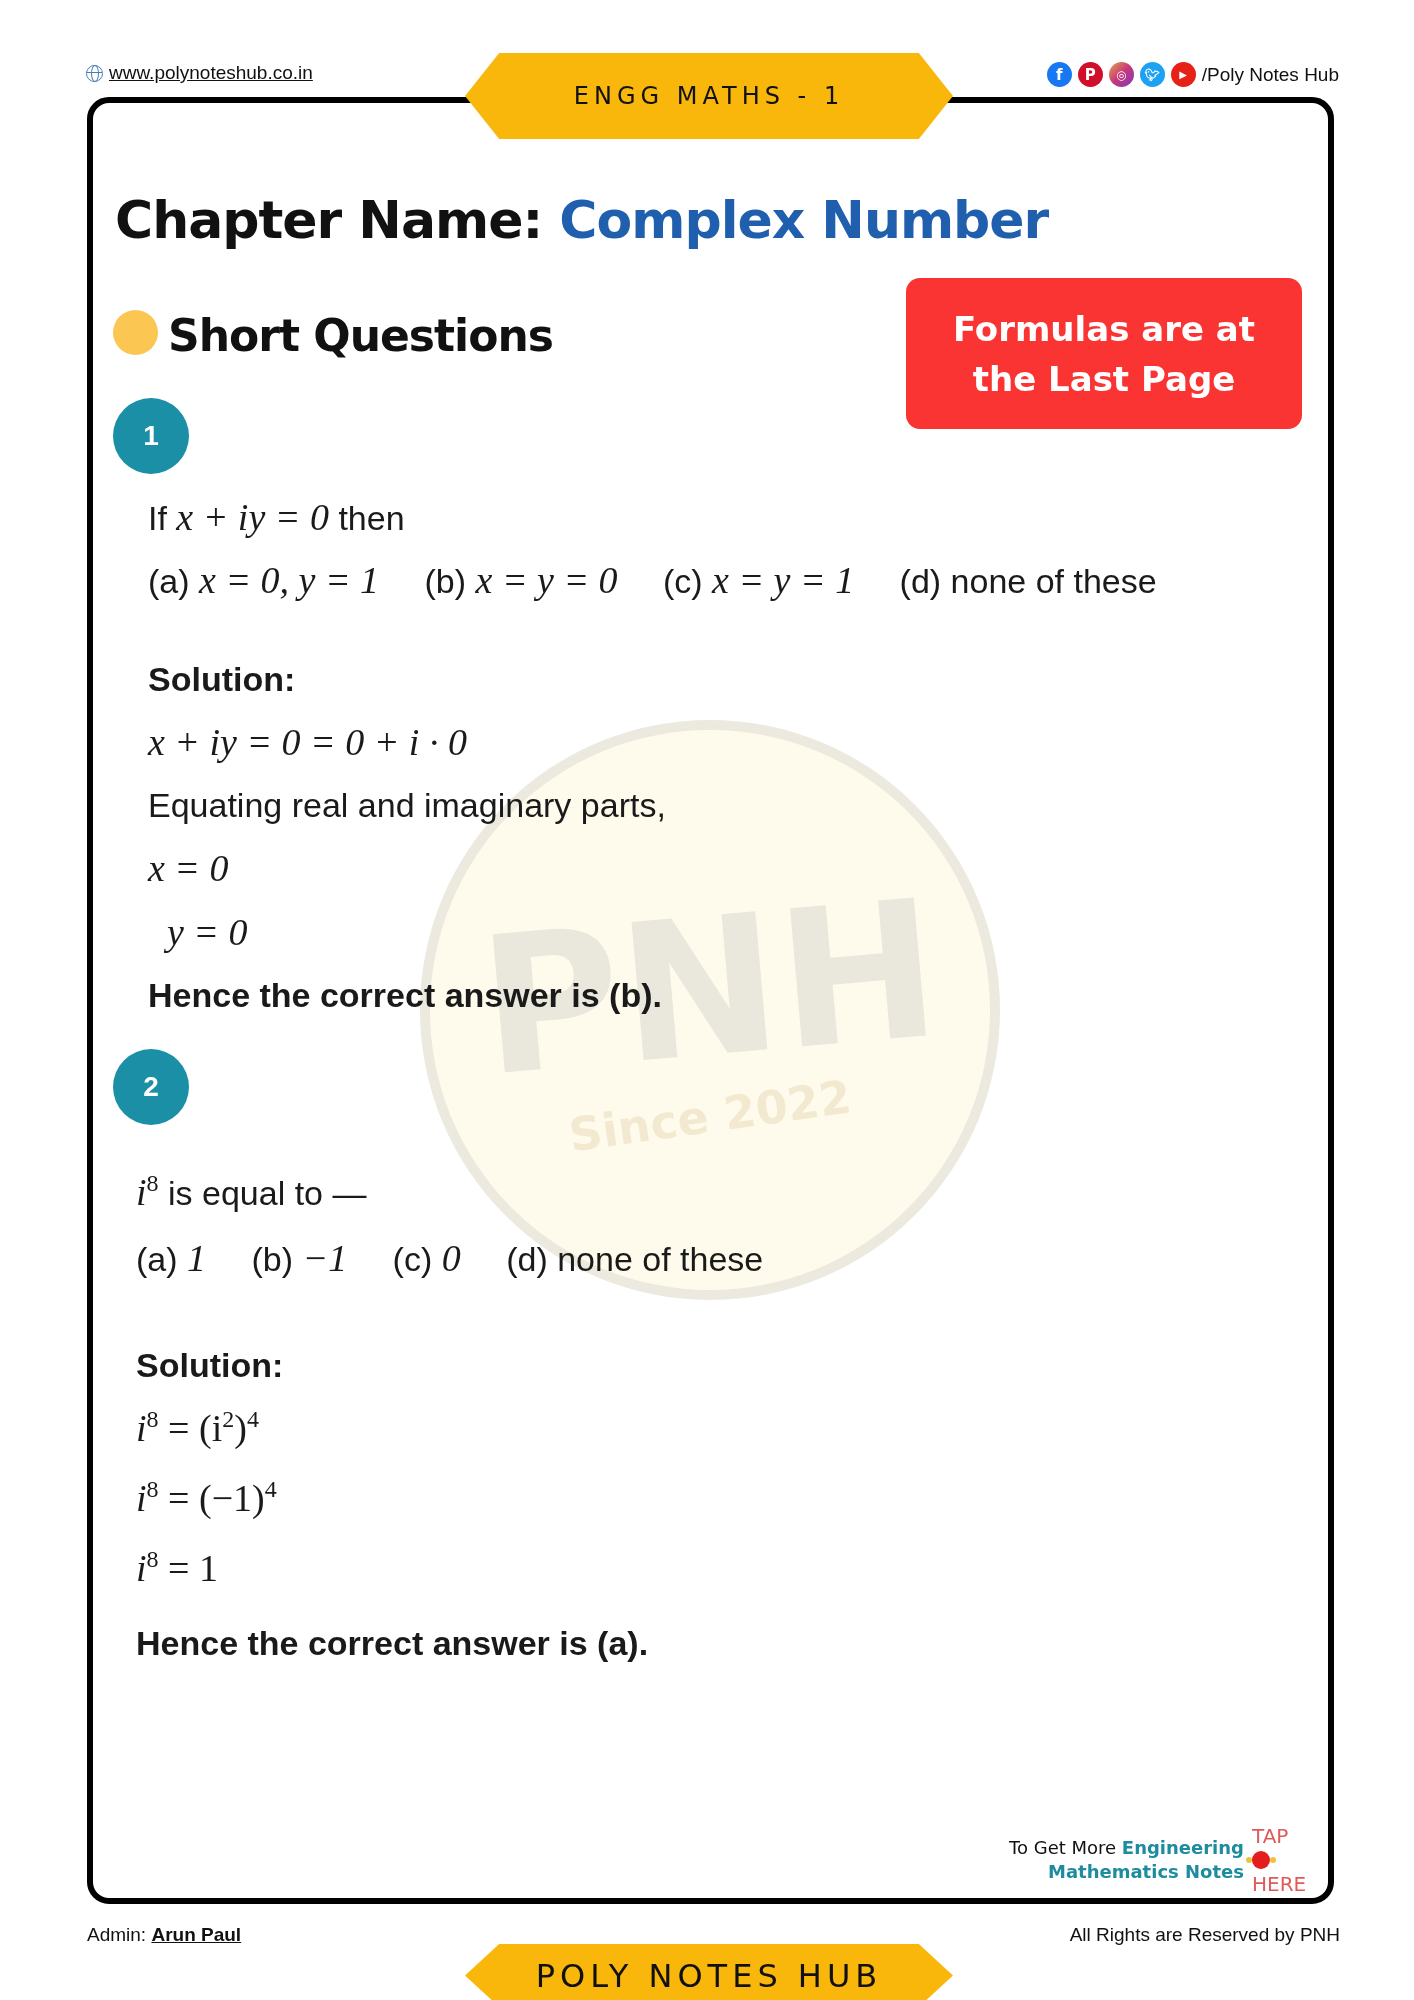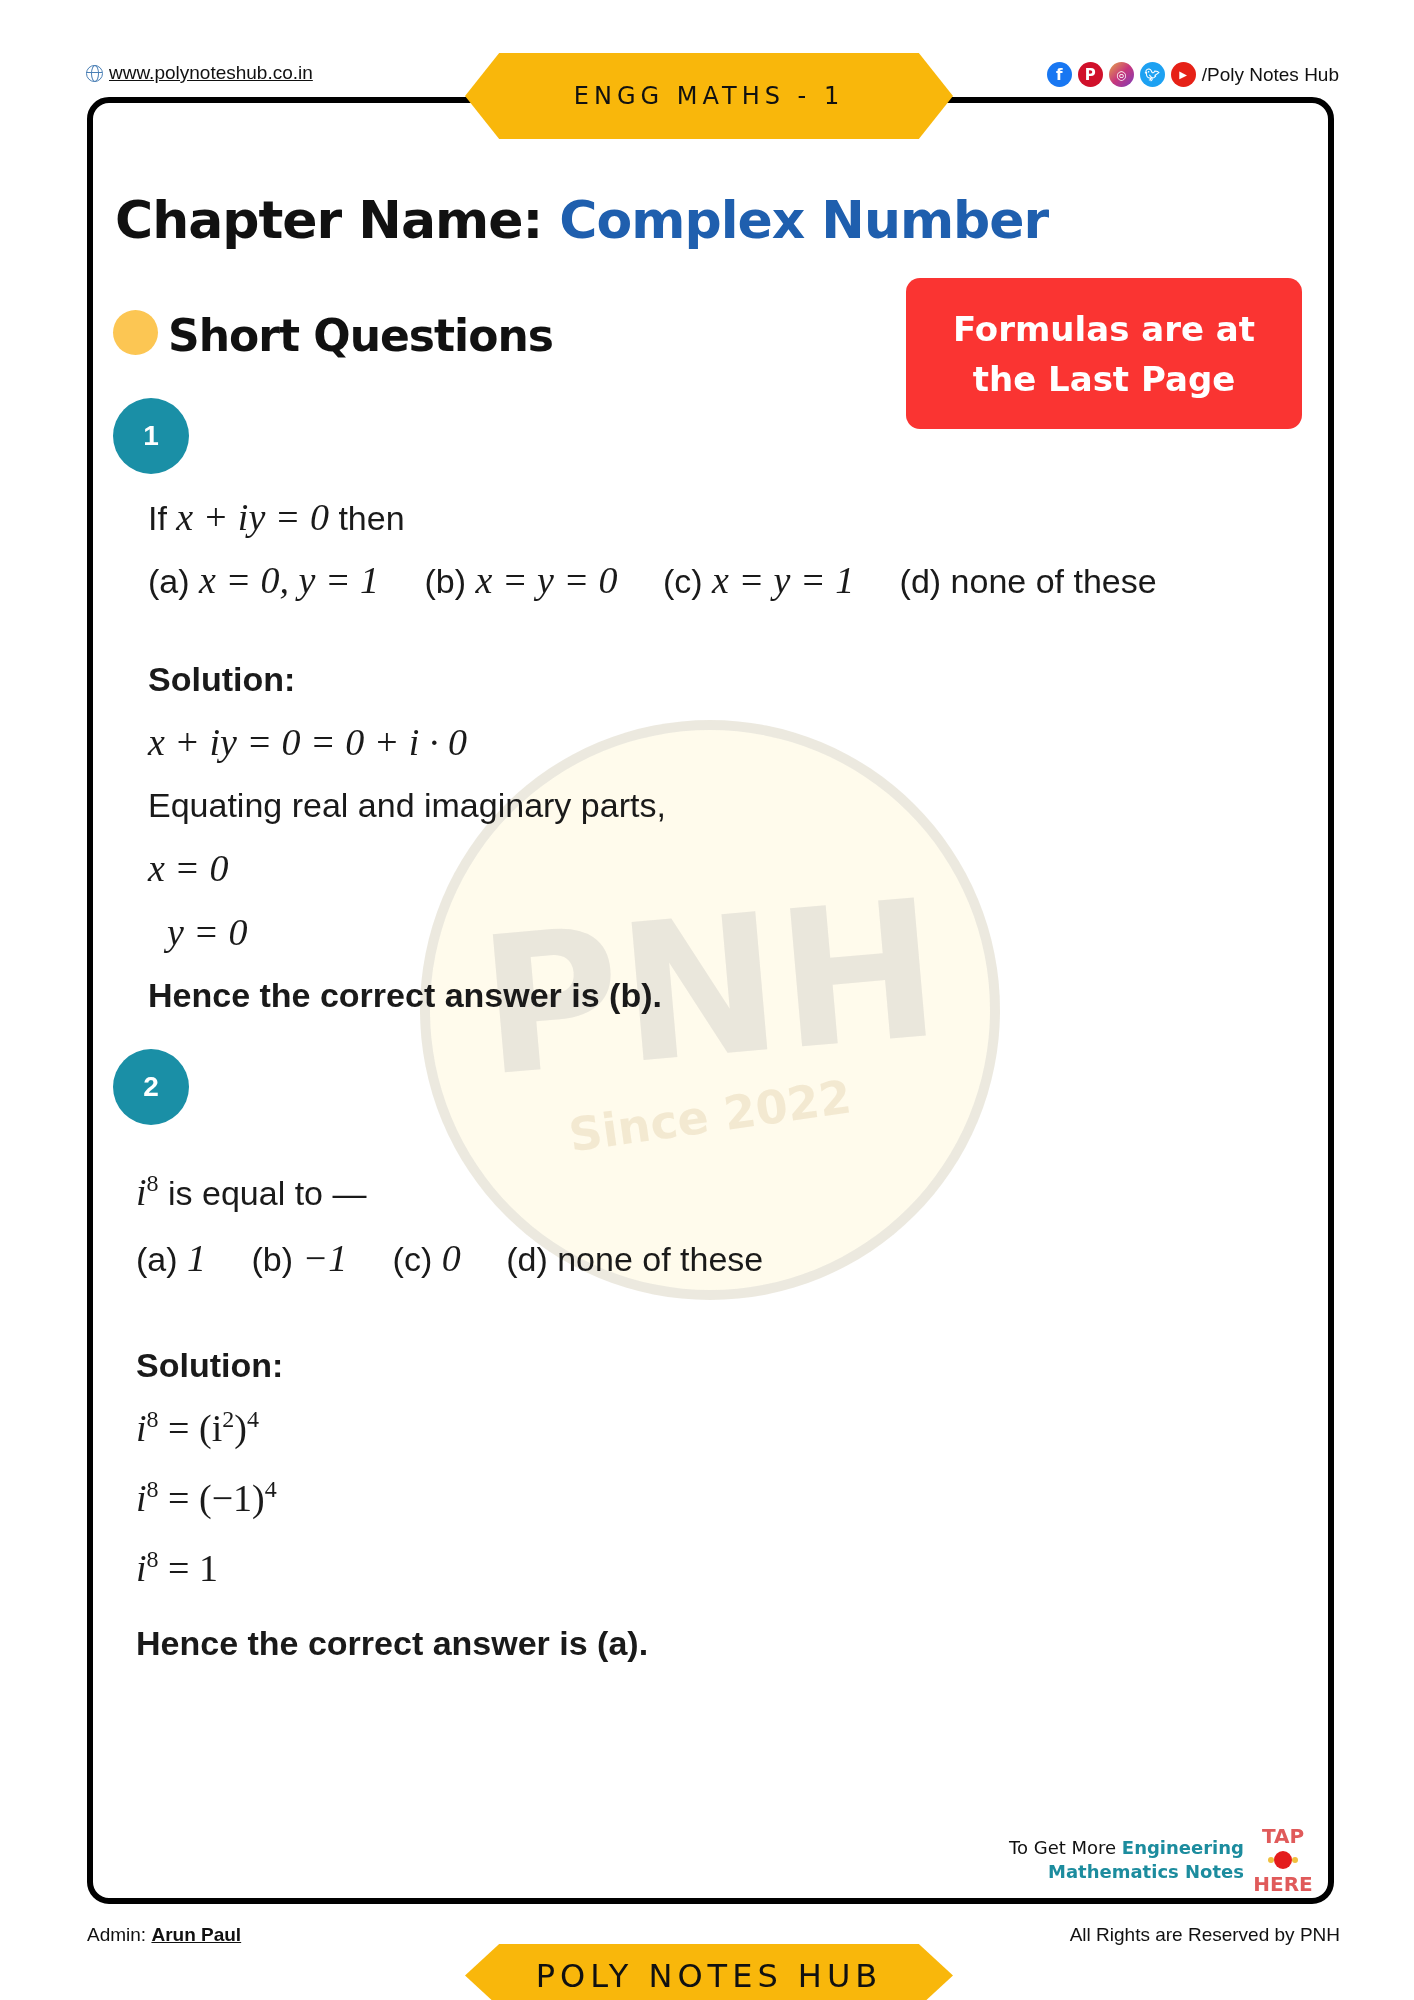--- a/index.html
+++ b/index.html
@@ -45,21 +45,21 @@
   .math sup { font-size: 24px; font-style: normal; }
   .bold { font-weight: bold; }
   .opt { margin-right: 36px; }
 
   .watermark { position: absolute; left: 420px; top: 720px; width: 580px; height: 580px; border-radius: 50%; border: 10px solid rgba(200,200,200,0.35); background: rgba(255,243,200,0.35); display: flex; align-items: center; justify-content: center; flex-direction: column; pointer-events: none; }
   .wm-text { font-size: 190px; font-weight: bold; color: rgba(180,180,180,0.28); font-family: "DejaVu Sans", sans-serif; transform: rotate(-5deg); }
   .wm-since { font-size: 46px; color: rgba(220,200,160,0.35); font-weight: bold; transform: rotate(-8deg); margin-top: -10px; font-family: "DejaVu Sans", sans-serif; }
 
   .promo { position: absolute; right: 170px; top: 1836px; text-align: right; font-size: 18px; line-height: 24px; font-family: "DejaVu Sans", sans-serif; }
   .promo .teal { color: #1c8c9e; font-weight: bold; }
-  .tap { position: absolute; left: 1252px; top: 1826px; width: 62px; height: 70px; display: flex; flex-direction: column; align-items: center; color: #e05a5a; font-weight: bold; font-size: 20px; font-family: "DejaVu Sans", sans-serif; line-height: 20px; }
+  .tap { position: absolute; left: 1252px; top: 1826px; width: 62px; height: 70px; display: flex; flex-direction: column; align-items: flex-start; color: #e05a5a; font-weight: normal; font-size: 20px; font-family: "DejaVu Sans", sans-serif; line-height: 20px; }
   .tap .btn { width: 18px; height: 18px; border-radius: 50%; background: #e41c1c; margin: 5px 0; box-shadow: -12px 0 0 -6px #f0c040, 12px 0 0 -6px #f0c040; }
 
   .admin { position: absolute; left: 87px; top: 1924px; font-size: 19px; }
   .admin .name { text-decoration: underline; font-weight: bold; }
   .rights { position: absolute; right: 74px; top: 1924px; font-size: 19px; }
 </style>
 </head>
 <body>
 
 <div class="top-link">

